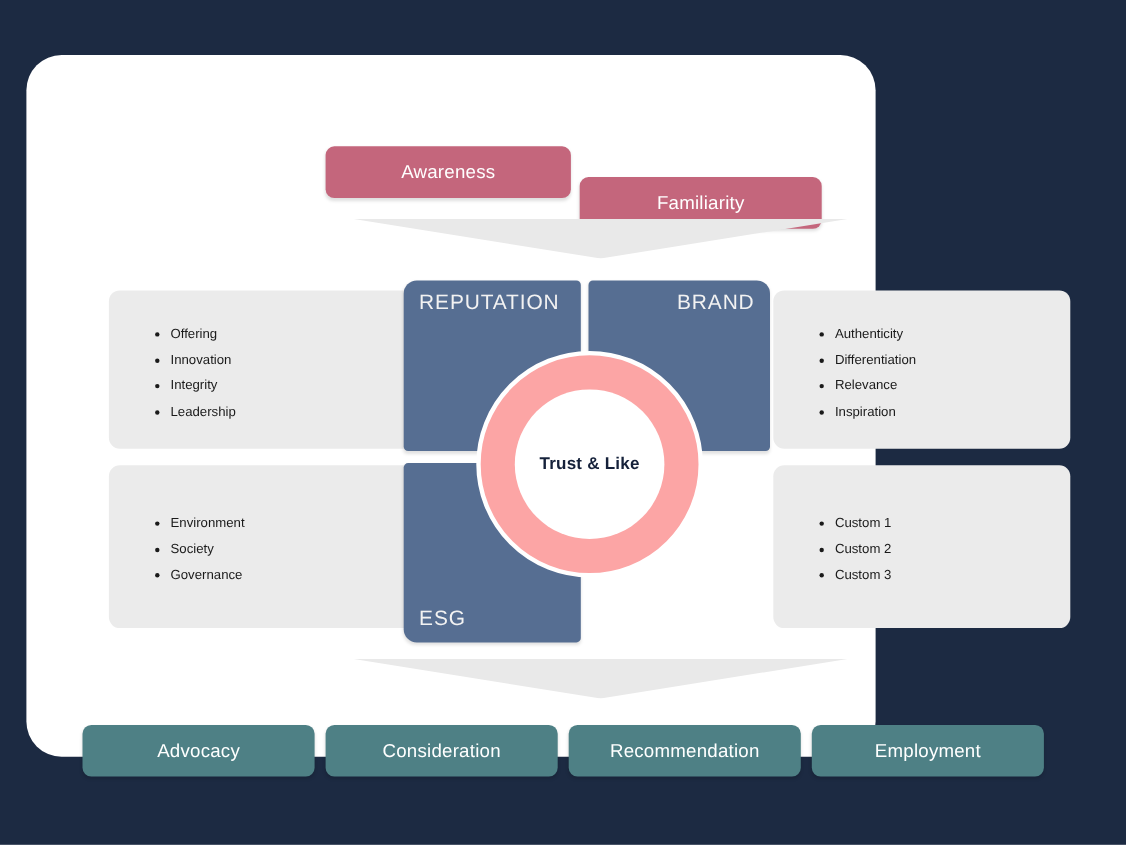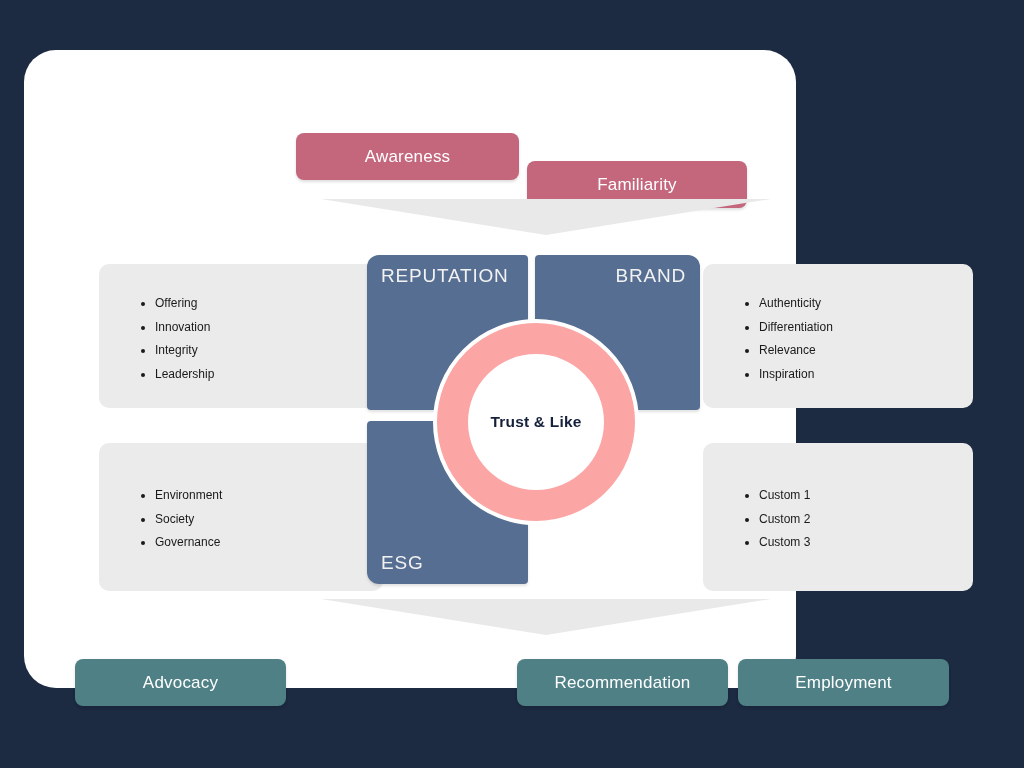--- a/index.html
+++ b/index.html
@@ -64,21 +64,21 @@
   .panel li {
     font-size: 12px;
     line-height: 23.6px;
     color: #1a1a1a;
     padding: 0;
     margin: 0;
   }
   .panel.left  { left: 75px;  width: 284px; }
   .panel.right { left: 679px; width: 270px; }
   .panel.row1  { top: 214px; height: 144px; }
-  .panel.row2  { top: 373px; height: 148px; margin-top: 20px; }
+  .panel.row2  { top: 373px; height: 148px; }
 
   .panel .list-wrap {
     position: absolute;
     left: 22px;
     right: 12px;
   }
   .panel.left.row1  .list-wrap { top: 28px; }
   .panel.right.row1 .list-wrap { top: 28px; }
   .panel.left.row2  .list-wrap { top: 41px; }
   .panel.right.row2 .list-wrap { top: 41px; }
@@ -248,20 +248,23 @@
     <div class="arrow" id="arrow-bottom">
       <svg viewBox="0 0 450 36" preserveAspectRatio="none" aria-hidden="true">
         <polygon points="0,0 450,0 225,36" fill="#e9e9e9"></polygon>
       </svg>
     </div>
 
     <div class="pill bottom" id="pill-advocacy" style="left:51px; width:211px;">
       <span>Advocacy</span>
     </div>
 
+    <div class="pill bottom" id="pill-consideration" style="left:272px; width:211px;">
+      <span>Consideration</span>
+    </div>
 
     <div class="pill bottom" id="pill-recommendation" style="left:493px; width:211px;">
       <span>Recommendation</span>
     </div>
 
     <div class="pill bottom" id="pill-employment" style="left:714px; width:211px;">
       <span>Employment</span>
     </div>
 
   </div>

